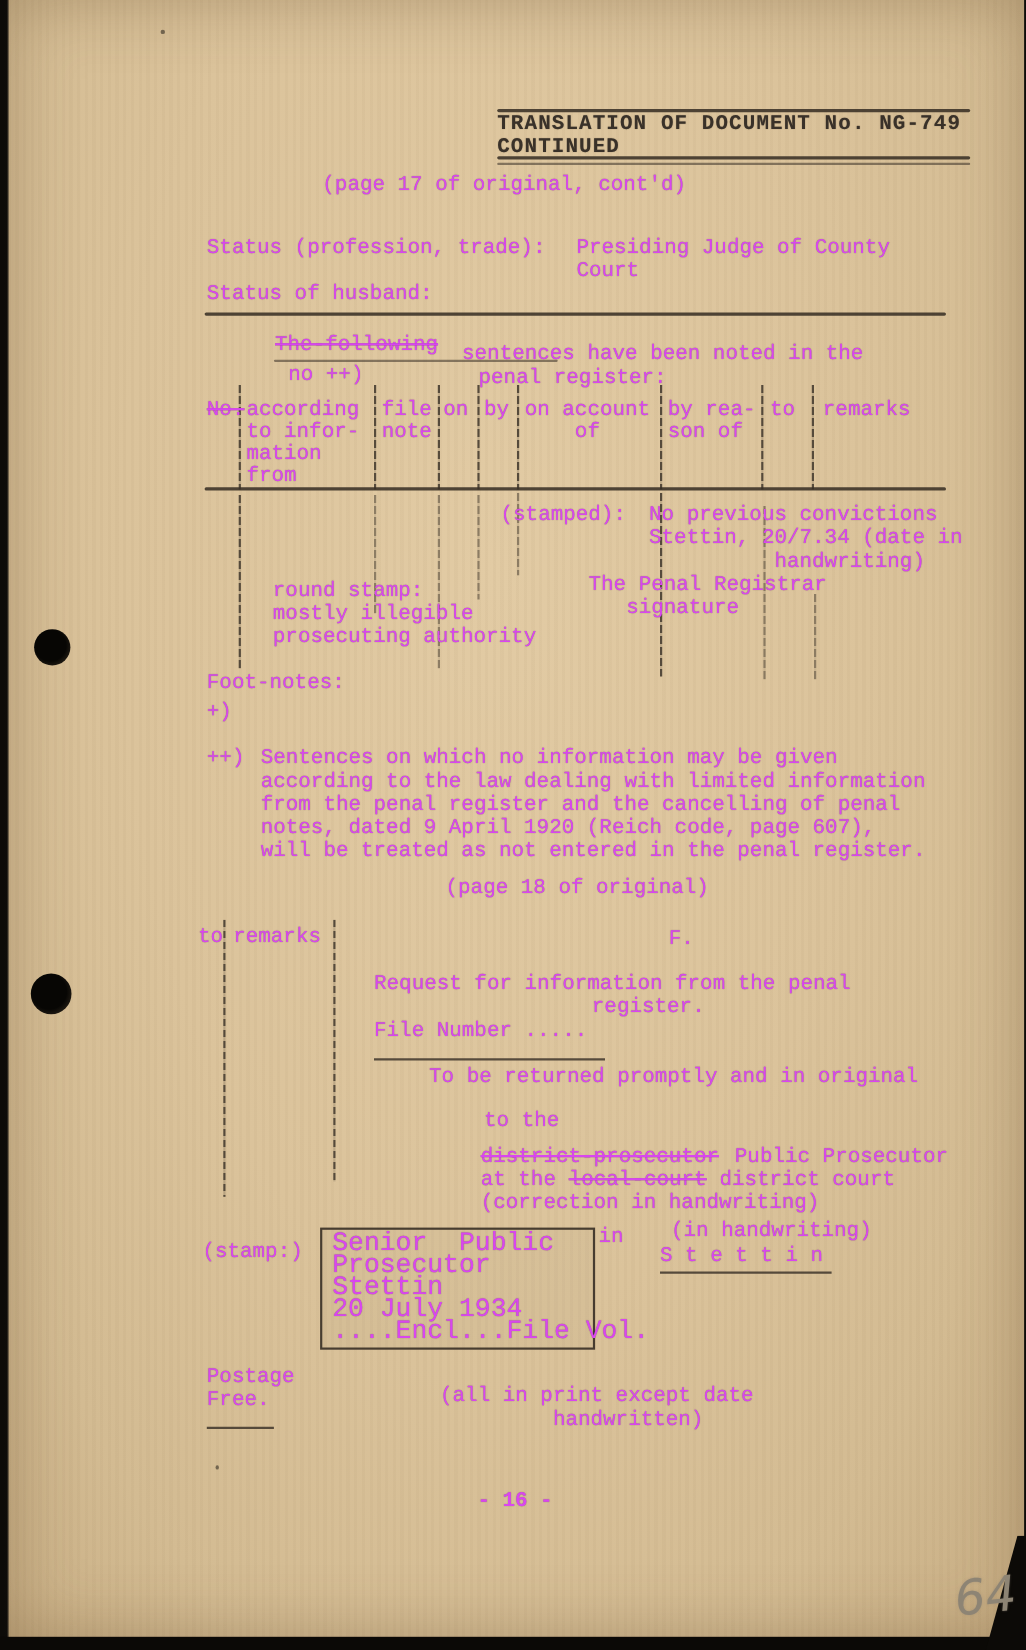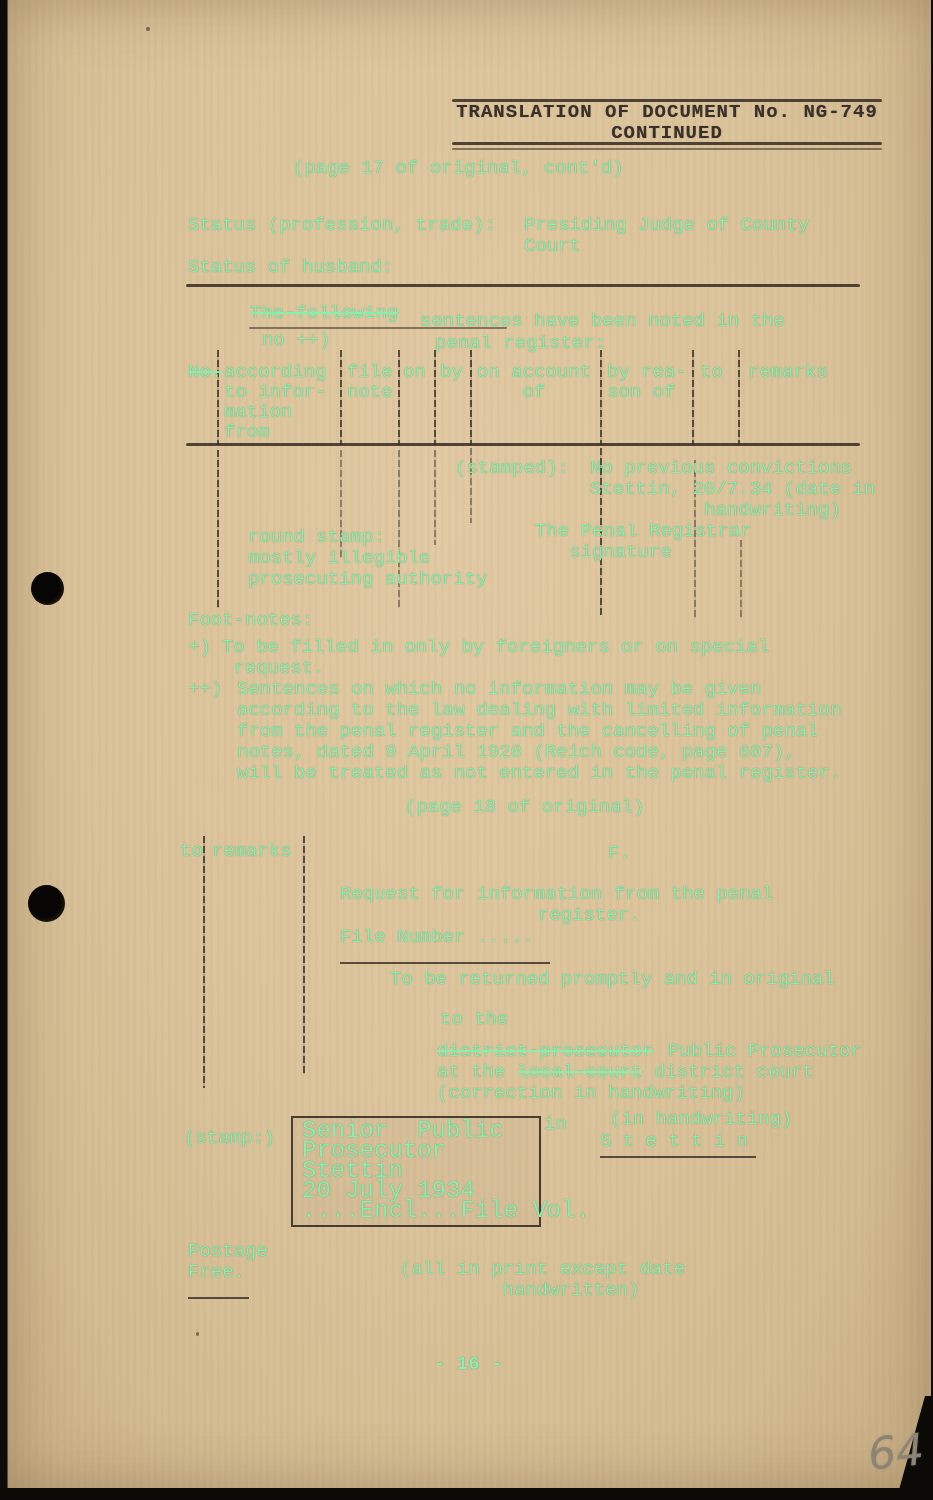--- a/index.html
+++ b/index.html
@@ -11,25 +11,25 @@
   .paper {
     position:absolute; left:7px; top:0; right:2px; bottom:11px;
     background:
       repeating-linear-gradient(90deg, rgba(125,98,62,0.045) 0 3px, rgba(0,0,0,0) 3px 7px),
       radial-gradient(ellipse at 48% 35%, #e2cba4 0%, #dbc39b 50%, #d3bb92 78%, #c7ad83 100%);
     box-shadow: inset 0 0 60px rgba(96,72,40,0.35);
   }
   .t {
     position:absolute; white-space:pre;
     font:19px/21px "Liberation Mono", monospace;
-    color:#86efac;
+    color:#d946ef;
     text-shadow:0 0 1px rgba(69,60,48,0.55);
   }
   .bold { font-weight:bold; color:#393129; letter-spacing:1px; }
-  .tc { text-align:center; }
+  .tc { text-align:left; }
   .hline { position:absolute; height:3px; background:rgba(57,48,38,0.88); border-radius:2px; }
   .hline.thin { height:2px; background:rgba(57,48,38,0.55); }
   .vline {
     position:absolute; width:2px;
     background-image:repeating-linear-gradient(180deg, rgba(62,53,42,0.85) 0 7px, rgba(62,53,42,0.2) 7px 10px);
   }
   .vline.faint { opacity:0.6; }
   .struck { text-decoration:line-through; text-decoration-thickness:2px; }
   .ul { border-bottom:2px solid rgba(62,53,42,0.85); padding-bottom:14px; }
   .hole {
@@ -128,22 +128,20 @@
 Stettin, 20/7.34 (date in
           handwriting)</div>
   <div class="t" style="left:535px; top:521px;">The Penal Registrar
    signature</div>
   <div class="t" style="left:248px; top:527px;">round stamp:
 mostly illegible
 prosecuting authority</div>
 
   <div class="t" style="left:188px; top:610px;">Foot-notes:</div>
   <div class="t" style="left:188px; top:637px;">+)</div>
-  <div class="t" style="left:222px; top:637px;">To be filled in only by foreigners or on special
- request.</div>
   <div class="t" style="left:188px; top:679px;">++)</div>
   <div class="t" style="left:237px; top:679px;">Sentences on which no information may be given
 according to the law dealing with limited information
 from the penal register and the cancelling of penal
 notes, dated 9 April 1920 (Reich code, page 607),
 will be treated as not entered in the penal register.</div>
 
   <div class="t" style="left:405px; top:797px;">(page 18 of original)</div>
 
   <div class="vline" style="left:203px; top:836px; height:252px;"></div>

